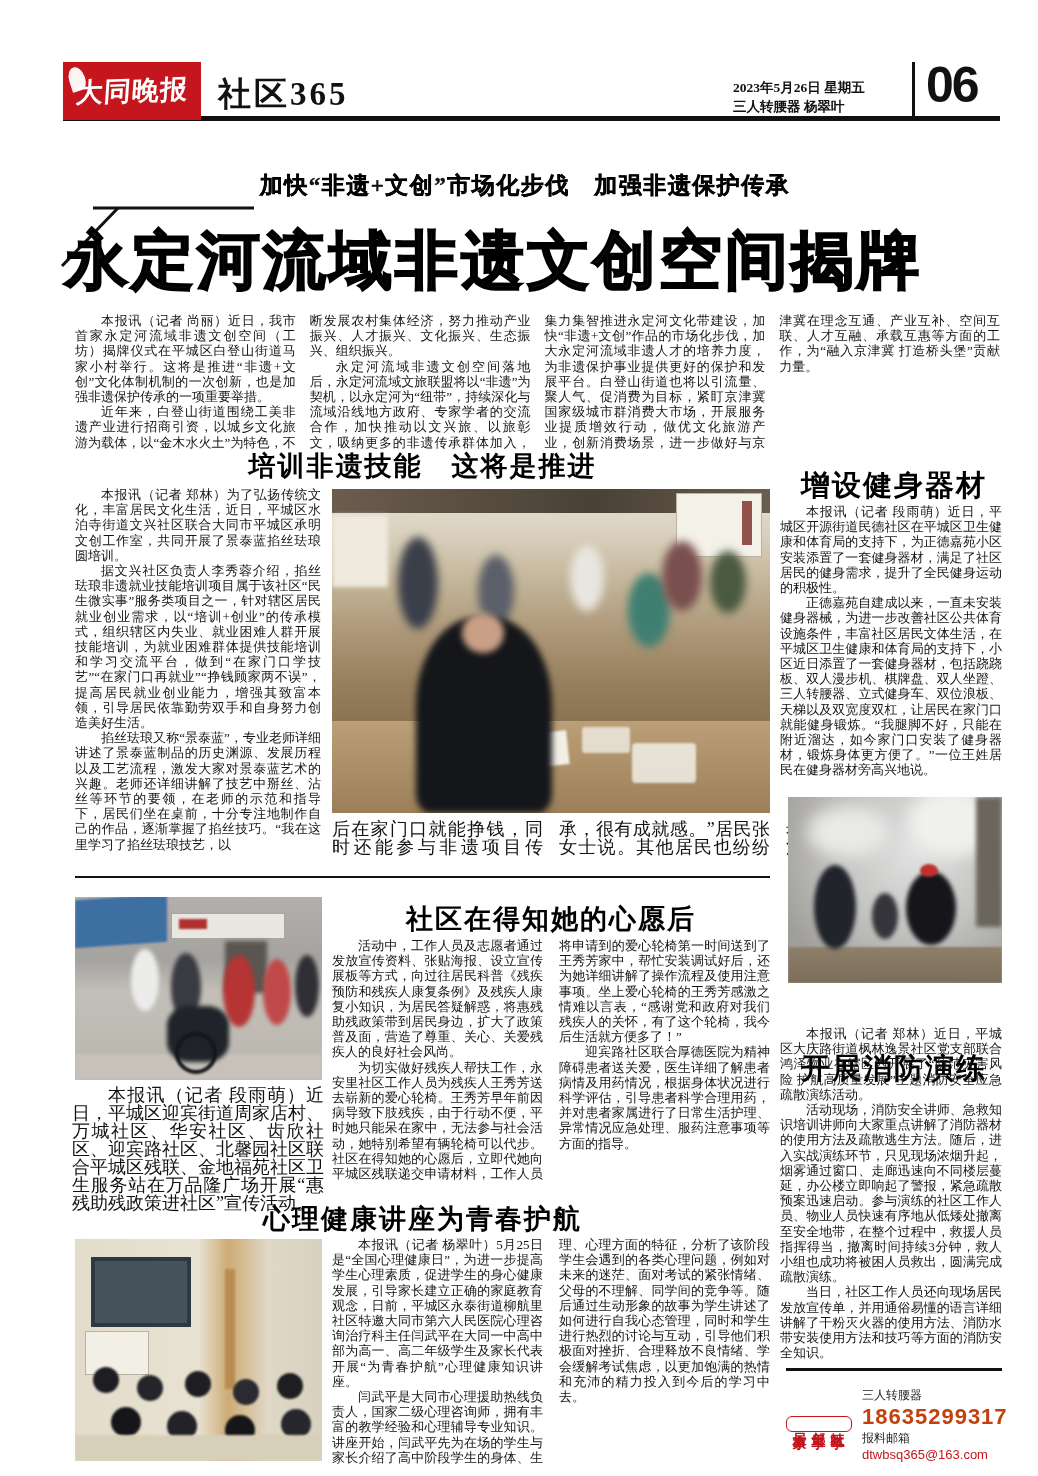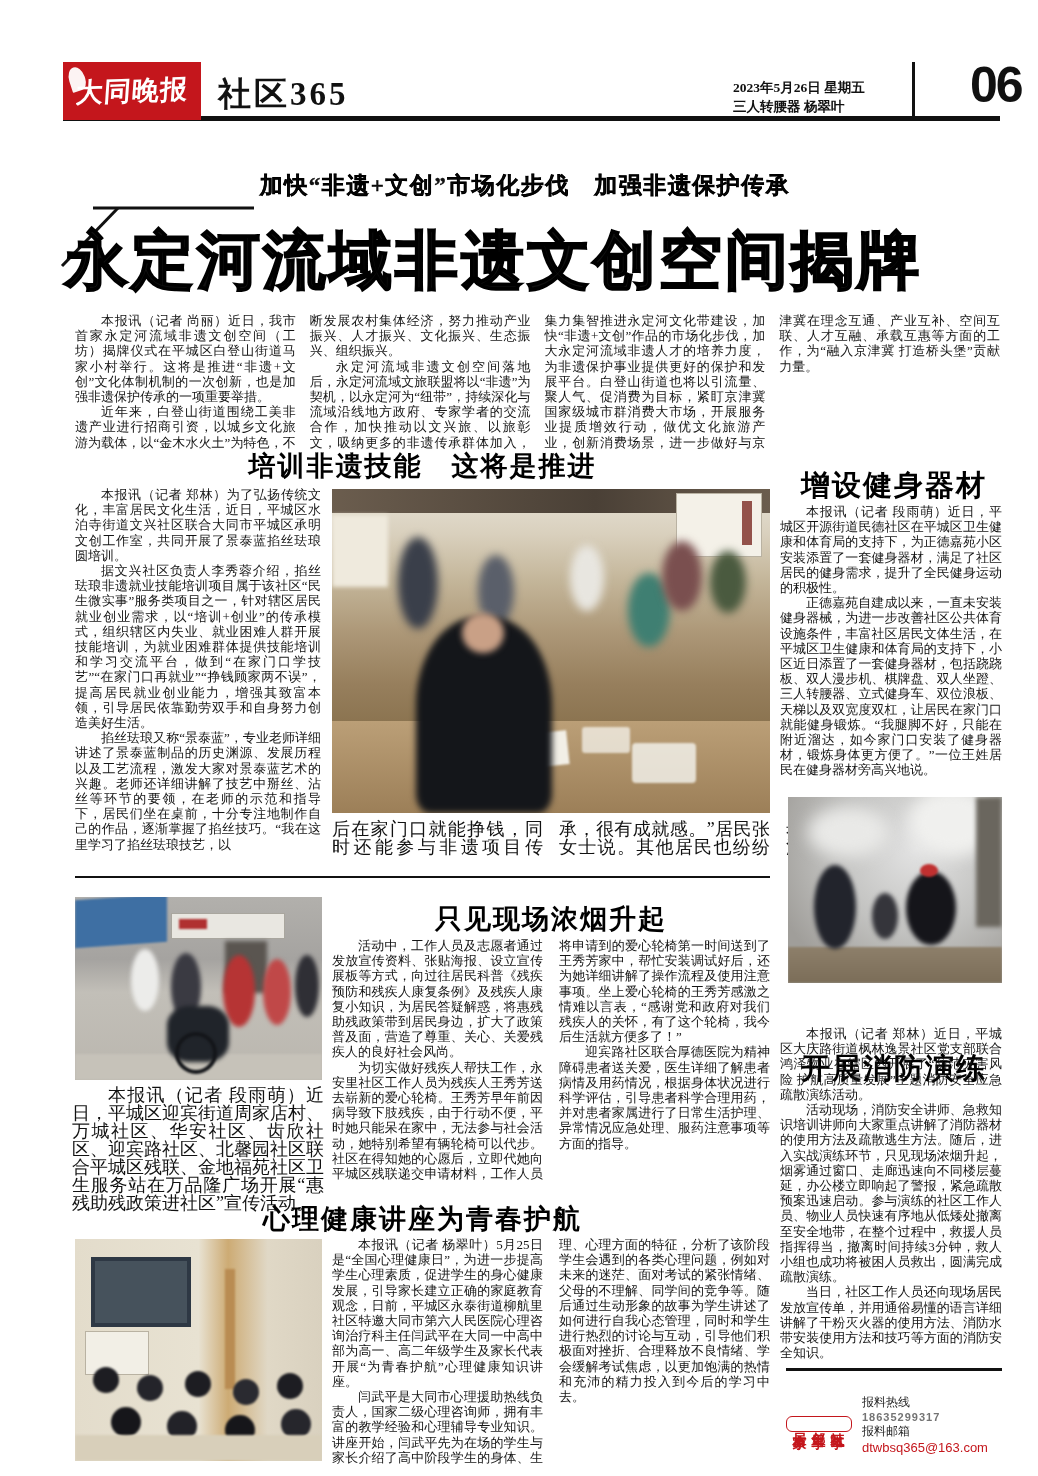--- a/index.html
+++ b/index.html
@@ -23,21 +23,21 @@
   .headline{font-family:"Liberation Sans",sans-serif;font-weight:900;font-size:63px;
             letter-spacing:3px;text-align:left;-webkit-text-stroke:1.8px #000;white-space:nowrap;}
   .dateline{font-size:13.5px;line-height:19px;font-weight:bold;font-family:"Liberation Serif",serif;}
   .pageno{font-family:"Liberation Sans",sans-serif;font-weight:900;font-size:50px;letter-spacing:-2px;}
   .ph{overflow:hidden;background:#cfcabd;}
   .blob{position:absolute;border-radius:50%;filter:blur(4px);}
   .caption{font-size:18px;line-height:18px;text-align:justify;}
   .vtag{writing-mode:vertical-rl;color:#c4161c;font-weight:bold;font-size:14px;
         font-family:"Liberation Sans",sans-serif;letter-spacing:2px;line-height:16px;}
   .hotline-label{font-size:12px;color:#222;font-family:"Liberation Sans",sans-serif;}
-  .hotline-num{font-size:11px;color:#737373;font-weight:bold;letter-spacing:1px;
+  .hotline-num{font-size:22px;color:#c2410c;font-weight:bold;letter-spacing:1px;
                font-family:"Liberation Sans",sans-serif;}
   .hotline-mail{font-size:13px;color:#c4161c;font-family:"Liberation Sans",sans-serif;}
 </style>
 </head>
 <body>
 
 <div class="page">
 
   <div class="abs rule" style="left:63px;top:116px;width:937px;height:5px;"></div>
 
@@ -47,21 +47,21 @@
   </div>
 
   <div class="abs" style="left:218px;top:72px;font-size:33px;font-weight:bold;letter-spacing:3px;font-family:'Liberation Serif',serif;">社区365</div>
 
   <div class="abs dateline" style="left:733px;top:78px;">
     <div>2023年5月26日 星期五</div>
     <div>三人转腰器 杨翠叶</div>
   </div>
 
   <div class="abs rule" style="left:912px;top:62px;width:3px;height:56px;"></div>
-  <div class="abs pageno" style="left:926px;top:56px;margin-left:44px;">06</div>
+  <div class="abs pageno" style="left:926px;top:56px;">06</div>
 
   <svg class="abs" style="left:58px;top:200px;" width="210" height="70">
     <line x1="35" y1="8" x2="196" y2="8" stroke="#111" stroke-width="3"></line>
     <line x1="60" y1="8" x2="4" y2="66" stroke="#111" stroke-width="3"></line>
   </svg>
 
   <div class="abs kicker" style="left:235px;top:170px;width:580px;">加快“非遗+文创”市场化步伐　加强非遗保护传承</div>
 
   <div class="abs headline" style="left:65px;top:218px;width:910px;">永定河流域非遗文创空间揭牌</div>
 
@@ -130,21 +130,21 @@
 
   <div class="abs rule" style="left:786px;top:1368px;width:216px;height:3px;"></div>
 
   <div class="abs" style="left:786px;top:1384px;width:216px;height:80px;display:flex;align-items:center;gap:10px;">
     <div style="display:flex;gap:3px;border:1px solid #c4161c;border-radius:6px;padding:4px 5px;">
       <span class="vtag">居家事</span>
       <span class="vtag">邻里事</span>
       <span class="vtag">社区事</span>
     </div>
     <div>
-      <div class="hotline-label">报料热线</div>
+      <div class="hotline-label">三人转腰器</div>
       <div class="hotline-num">18635299317</div>
       <div class="hotline-label">报料邮箱</div>
       <div class="hotline-mail">dtwbsq365@163.com</div>
     </div>
   </div>
 
   <div class="abs ph" style="left:75px;top:897px;width:247px;height:183px;">
     <div class="abs" style="left:0;top:0;width:247px;height:183px;background:linear-gradient(180deg,#b2b0ac 0%,#a5a3a0 34%,#c2bfb8 52%,#bab6ae 100%);"></div>
     <div class="abs" style="left:0;top:0;width:92px;height:48px;background:#3e6fa3;transform:skewY(-4deg);filter:blur(1px);"></div>
     <div class="abs" style="left:96px;top:16px;width:112px;height:24px;background:#e9e7e1;border:1px solid #a9a69e;"></div>
@@ -155,21 +155,21 @@
     <div class="blob" style="left:148px;top:58px;width:32px;height:72px;background:#b63434;filter:blur(2px);"></div>
     <div class="blob" style="left:188px;top:62px;width:28px;height:66px;background:#c04848;filter:blur(2px);"></div>
     <div class="blob" style="left:220px;top:58px;width:24px;height:62px;background:#2f2f35;filter:blur(2px);"></div>
     <div class="abs" style="left:0;bottom:0;width:247px;height:26px;background:#c6c2b9;filter:blur(1px);"></div>
     <div class="blob" style="left:92px;bottom:18px;width:62px;height:56px;background:#20242a;border-radius:35%;filter:blur(2px);"></div>
     <div class="abs" style="left:100px;bottom:6px;width:34px;height:34px;border:4px solid #14161a;border-radius:50%;filter:blur(1px);"></div>
   </div>
 
   <div class="abs caption" style="left:72px;top:1086px;width:252px;height:104px;text-indent:2em;">本报讯（记者 段雨萌）近日，平城区迎宾街道周家店村、万城社区、华安社区、齿欣社区、迎宾路社区、北馨园社区联合平城区残联、金地福苑社区卫生服务站在万品隆广场开展“惠残助残政策进社区”宣传活动。</div>
 
-  <div class="abs sec-title" style="left:332px;top:901px;width:438px;">只见现场浓烟升起</div>
+  <div class="abs sec-title" style="left:332px;top:901px;width:438px;">社区在得知她的心愿后</div>
   <div class="abs body cols2" style="left:332px;top:938px;width:438px;height:254px;">
       <p>活动中，工作人员及志愿者通过发放宣传资料、张贴海报、设立宣传展板等方式，向过往居民科普《残疾预防和残疾人康复条例》及残疾人康复小知识，为居民答疑解惑，将惠残助残政策带到居民身边，扩大了政策普及面，营造了尊重、关心、关爱残疾人的良好社会风尚。</p>
       <p>为切实做好残疾人帮扶工作，永安里社区工作人员为残疾人王秀芳送去崭新的爱心轮椅。王秀芳早年前因病导致下肢残疾，由于行动不便，平时她只能呆在家中，无法参与社会活动，她特别希望有辆轮椅可以代步。社区在得知她的心愿后，立即代她向平城区残联递交申请材料，工作人员将申请到的爱心轮椅第一时间送到了王秀芳家中，帮忙安装调试好后，还为她详细讲解了操作流程及使用注意事项。坐上爱心轮椅的王秀芳感激之情难以言表，“感谢党和政府对我们残疾人的关怀，有了这个轮椅，我今后生活就方便多了！”</p>
       <p>迎宾路社区联合厚德医院为精神障碍患者送关爱，医生详细了解患者病情及用药情况，根据身体状况进行科学评估，引导患者科学合理用药，并对患者家属进行了日常生活护理、异常情况应急处理、服药注意事项等方面的指导。</p>
     </div>
 
   <div class="abs sec-title" style="left:75px;top:1201px;width:695px;">心理健康讲座为青春护航</div>
 
   <div class="abs ph" style="left:75px;top:1239px;width:247px;height:222px;">
     <div class="abs" style="left:0;top:0;width:247px;height:222px;background:linear-gradient(90deg,#e3dccb 0%,#e8e2d2 50%,#cdab74 62%,#e0d8c6 78%,#d9d1bf 100%);"></div>

